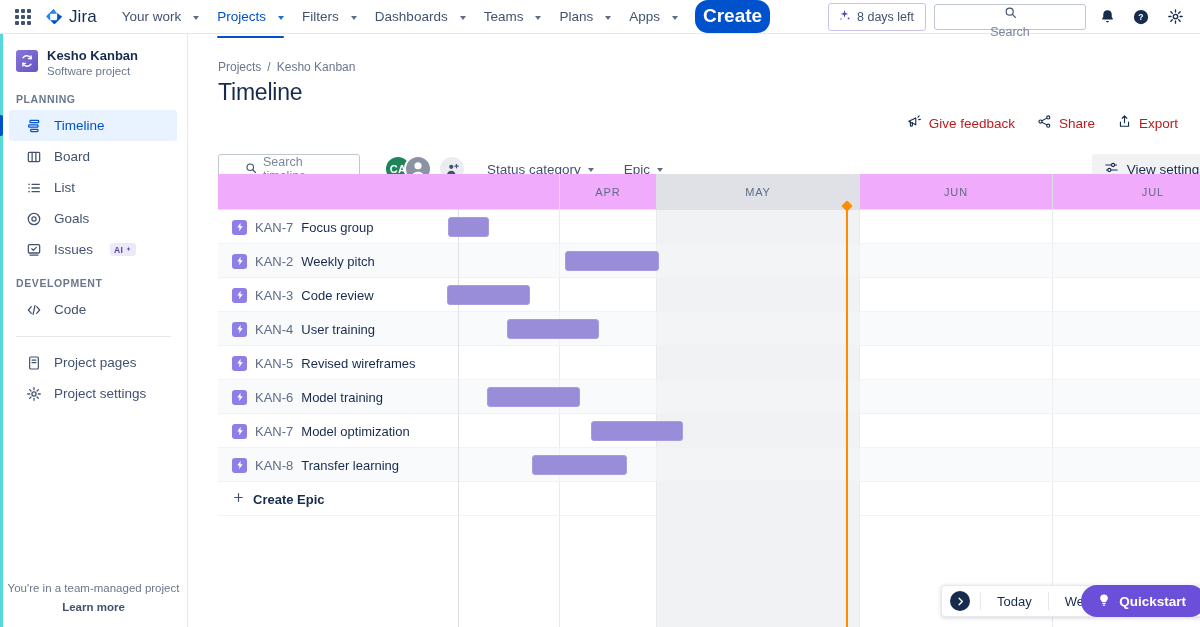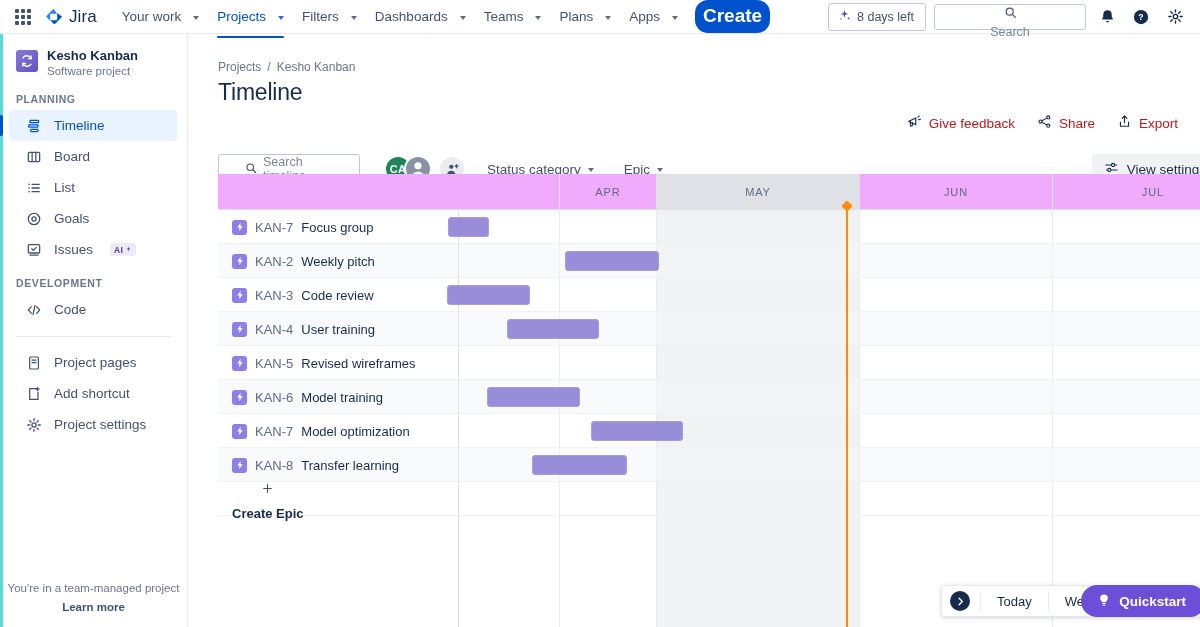--- a/index.html
+++ b/index.html
@@ -174,21 +174,21 @@
   .esum { color: #172b4d; font-size: 13px; }
   .bar {
     position: absolute; height: 20px; top: 7px; background: #998dd9;
     border: 1px solid #a79ce0; border-radius: 3px; z-index: 7; cursor: pointer;
   }
   .create-row {
     position: absolute; left: 0; width: 982px; height: 34px; border-bottom: 1px solid #f1f2f4;
   }
   .create-epic {
     position: absolute; left: 0; top: 0; height: 34px; display: flex; align-items: center; gap: 8px;
-    padding-left: 14px; font-size: 13px; font-weight: 600; color: #172b4d; z-index: 8; cursor: pointer; flex-direction: column;
+    padding-left: 14px; font-size: 13px; font-weight: 600; color: #172b4d; z-index: 8; cursor: pointer;
   }
 
   
   .bottombar {
     position: absolute; bottom: 10px; left: 753px; height: 32px;
     background: #fff; border: 1px solid #e6e8ec; border-radius: 4px;
     box-shadow: 0 1px 4px rgba(9,30,66,.18);
     display: flex; align-items: center; padding: 0 6px; gap: 2px; z-index: 50;
   }
   .bb-circle {
@@ -404,30 +404,20 @@
     <span class="nav-ico">
       <svg width="16" height="16" viewBox="0 0 24 24" fill="none" stroke="#42526e" stroke-width="1.8" stroke-linecap="round">
         <rect x="5.5" y="3" width="13" height="18" rx="1.6"></rect>
         <line x1="9" y1="7.6" x2="15" y2="7.6"></line>
           <line x1="9" y1="11.4" x2="15" y2="11.4"></line>
       </svg>
     </span>
     <span>Project pages</span>
   </div>
 
-  <div class="nav-row">
-    <span class="nav-ico">
-      <svg width="16" height="16" viewBox="0 0 24 24" fill="none" stroke="#42526e" stroke-width="1.8" stroke-linecap="round">
-        <path d="M17 4H5.5v16H18V9"></path>
-        <line x1="17.5" y1="2.2" x2="17.5" y2="7"></line>
-          <line x1="15.1" y1="4.6" x2="19.9" y2="4.6"></line>
-      </svg>
-    </span>
-    <span>Add shortcut</span>
-  </div>
 
   <div class="nav-row">
     <span class="nav-ico">
       <svg width="16" height="16" viewBox="0 0 24 24" fill="none" stroke="#42526e" stroke-width="1.9">
         <circle cx="12" cy="12" r="3.1"></circle>
         <path d="M12 2.6v3M12 18.4v3M2.6 12h3M18.4 12h3M5.4 5.4l2.1 2.1M16.5 16.5l2.1 2.1M18.6 5.4l-2.1 2.1M7.5 16.5l-2.1 2.1" stroke-linecap="round"></path>
       </svg>
     </span>
     <span>Project settings</span>
   </div>

